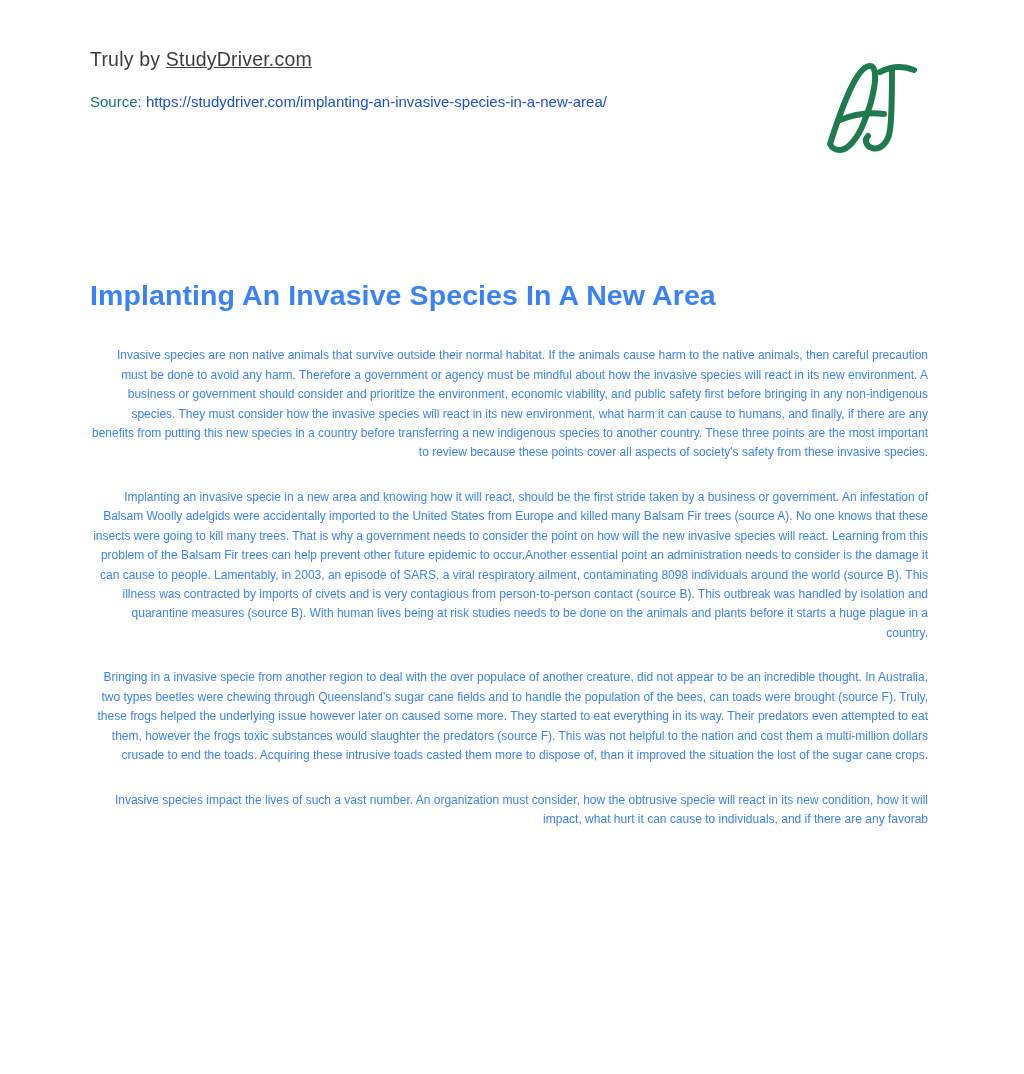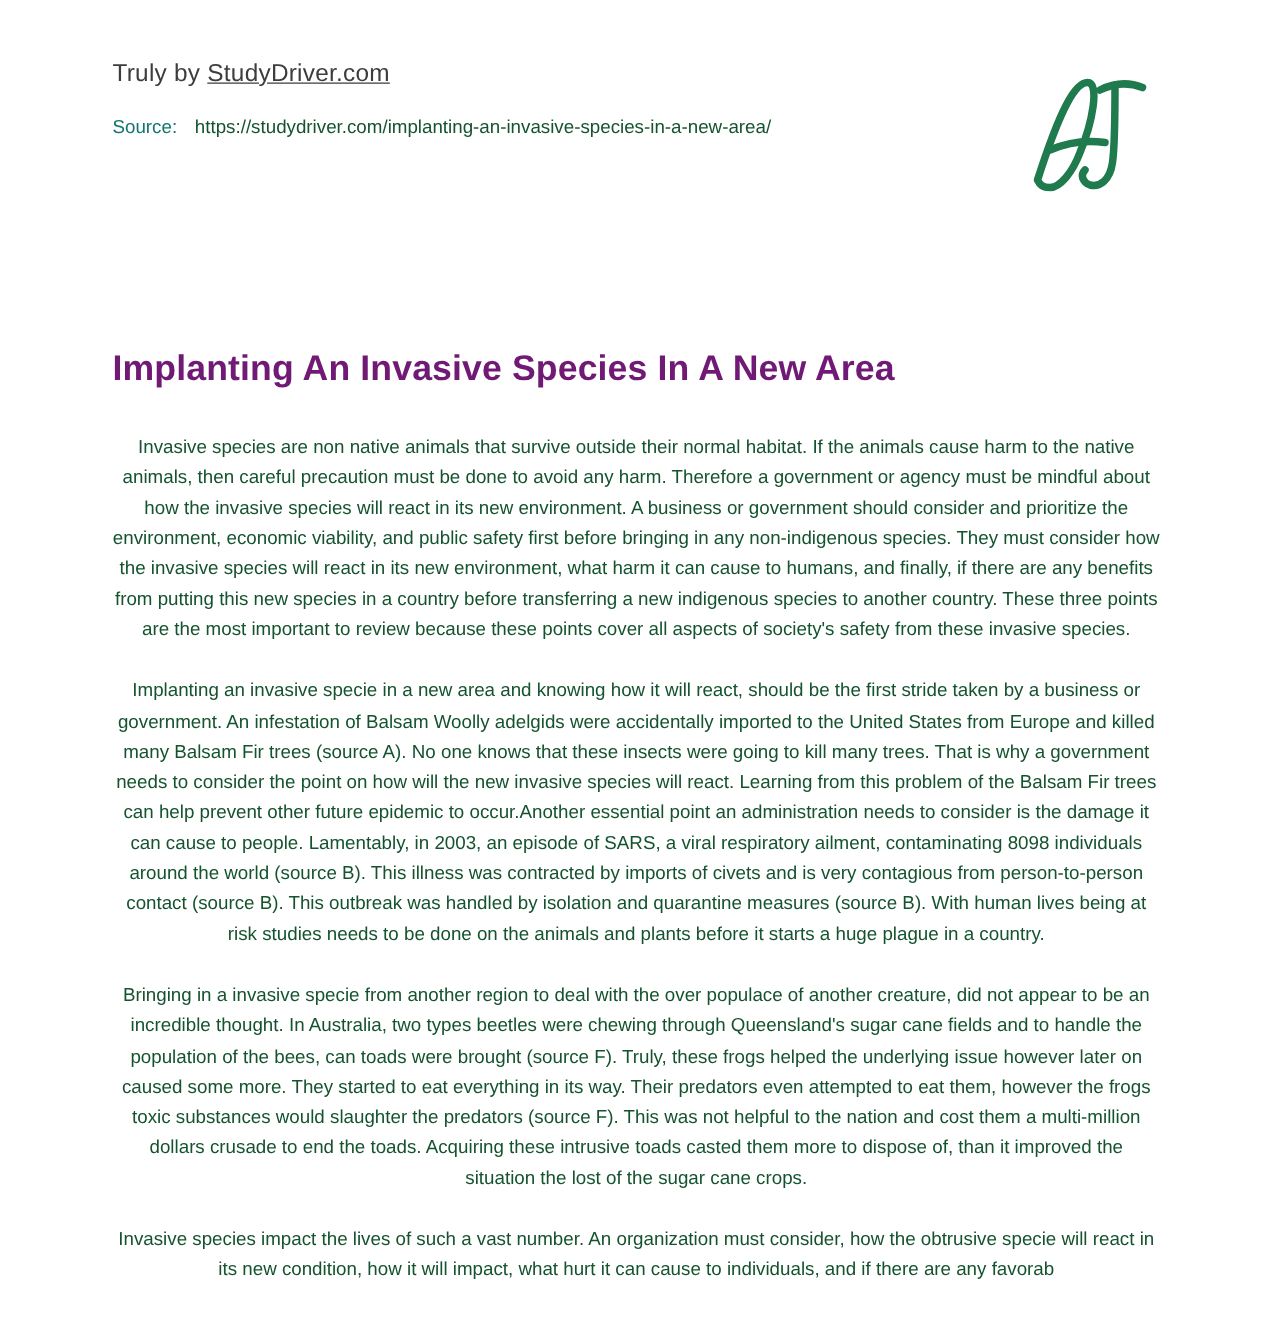--- a/index.html
+++ b/index.html
@@ -39,50 +39,49 @@
   }
   .source-line {
     font-size: 15px;
     color: #3d3d3d;
     margin: 0;
   }
   .source-line .src-label {
     color: #0f766e;
   }
   .source-link {
-    color: #14532d;
+    color: #1d4ed8;
     text-decoration: none;
     word-break: break-all;
-    margin-left: 10px;
   }
   .logo {
     position: absolute;
     right: 96px;
     top: 58px;
     width: 110px;
     height: 100px;
   }
   .title {
     margin: 0;
     padding: 108px 90px 0 90px;
     font-size: 28.5px;
     line-height: 1.2;
     font-weight: 700;
-    color: #701a75;
+    color: #3b82f6;
     letter-spacing: 0.1px;
   }
   .content {
     padding: 34px 96px 0 90px;
   }
   .content p {
     margin: 0 0 25px 0;
-    font-size: 15px;
+    font-size: 12px;
     line-height: 1.62;
-    color: #14532d;
-    text-align: center;
+    color: #3b82f6;
+    text-align: right;
   }
   .content p:last-child {
     margin-bottom: 0;
   }
 </style>
 </head>
 <body>
 
 <div class="page">
 

